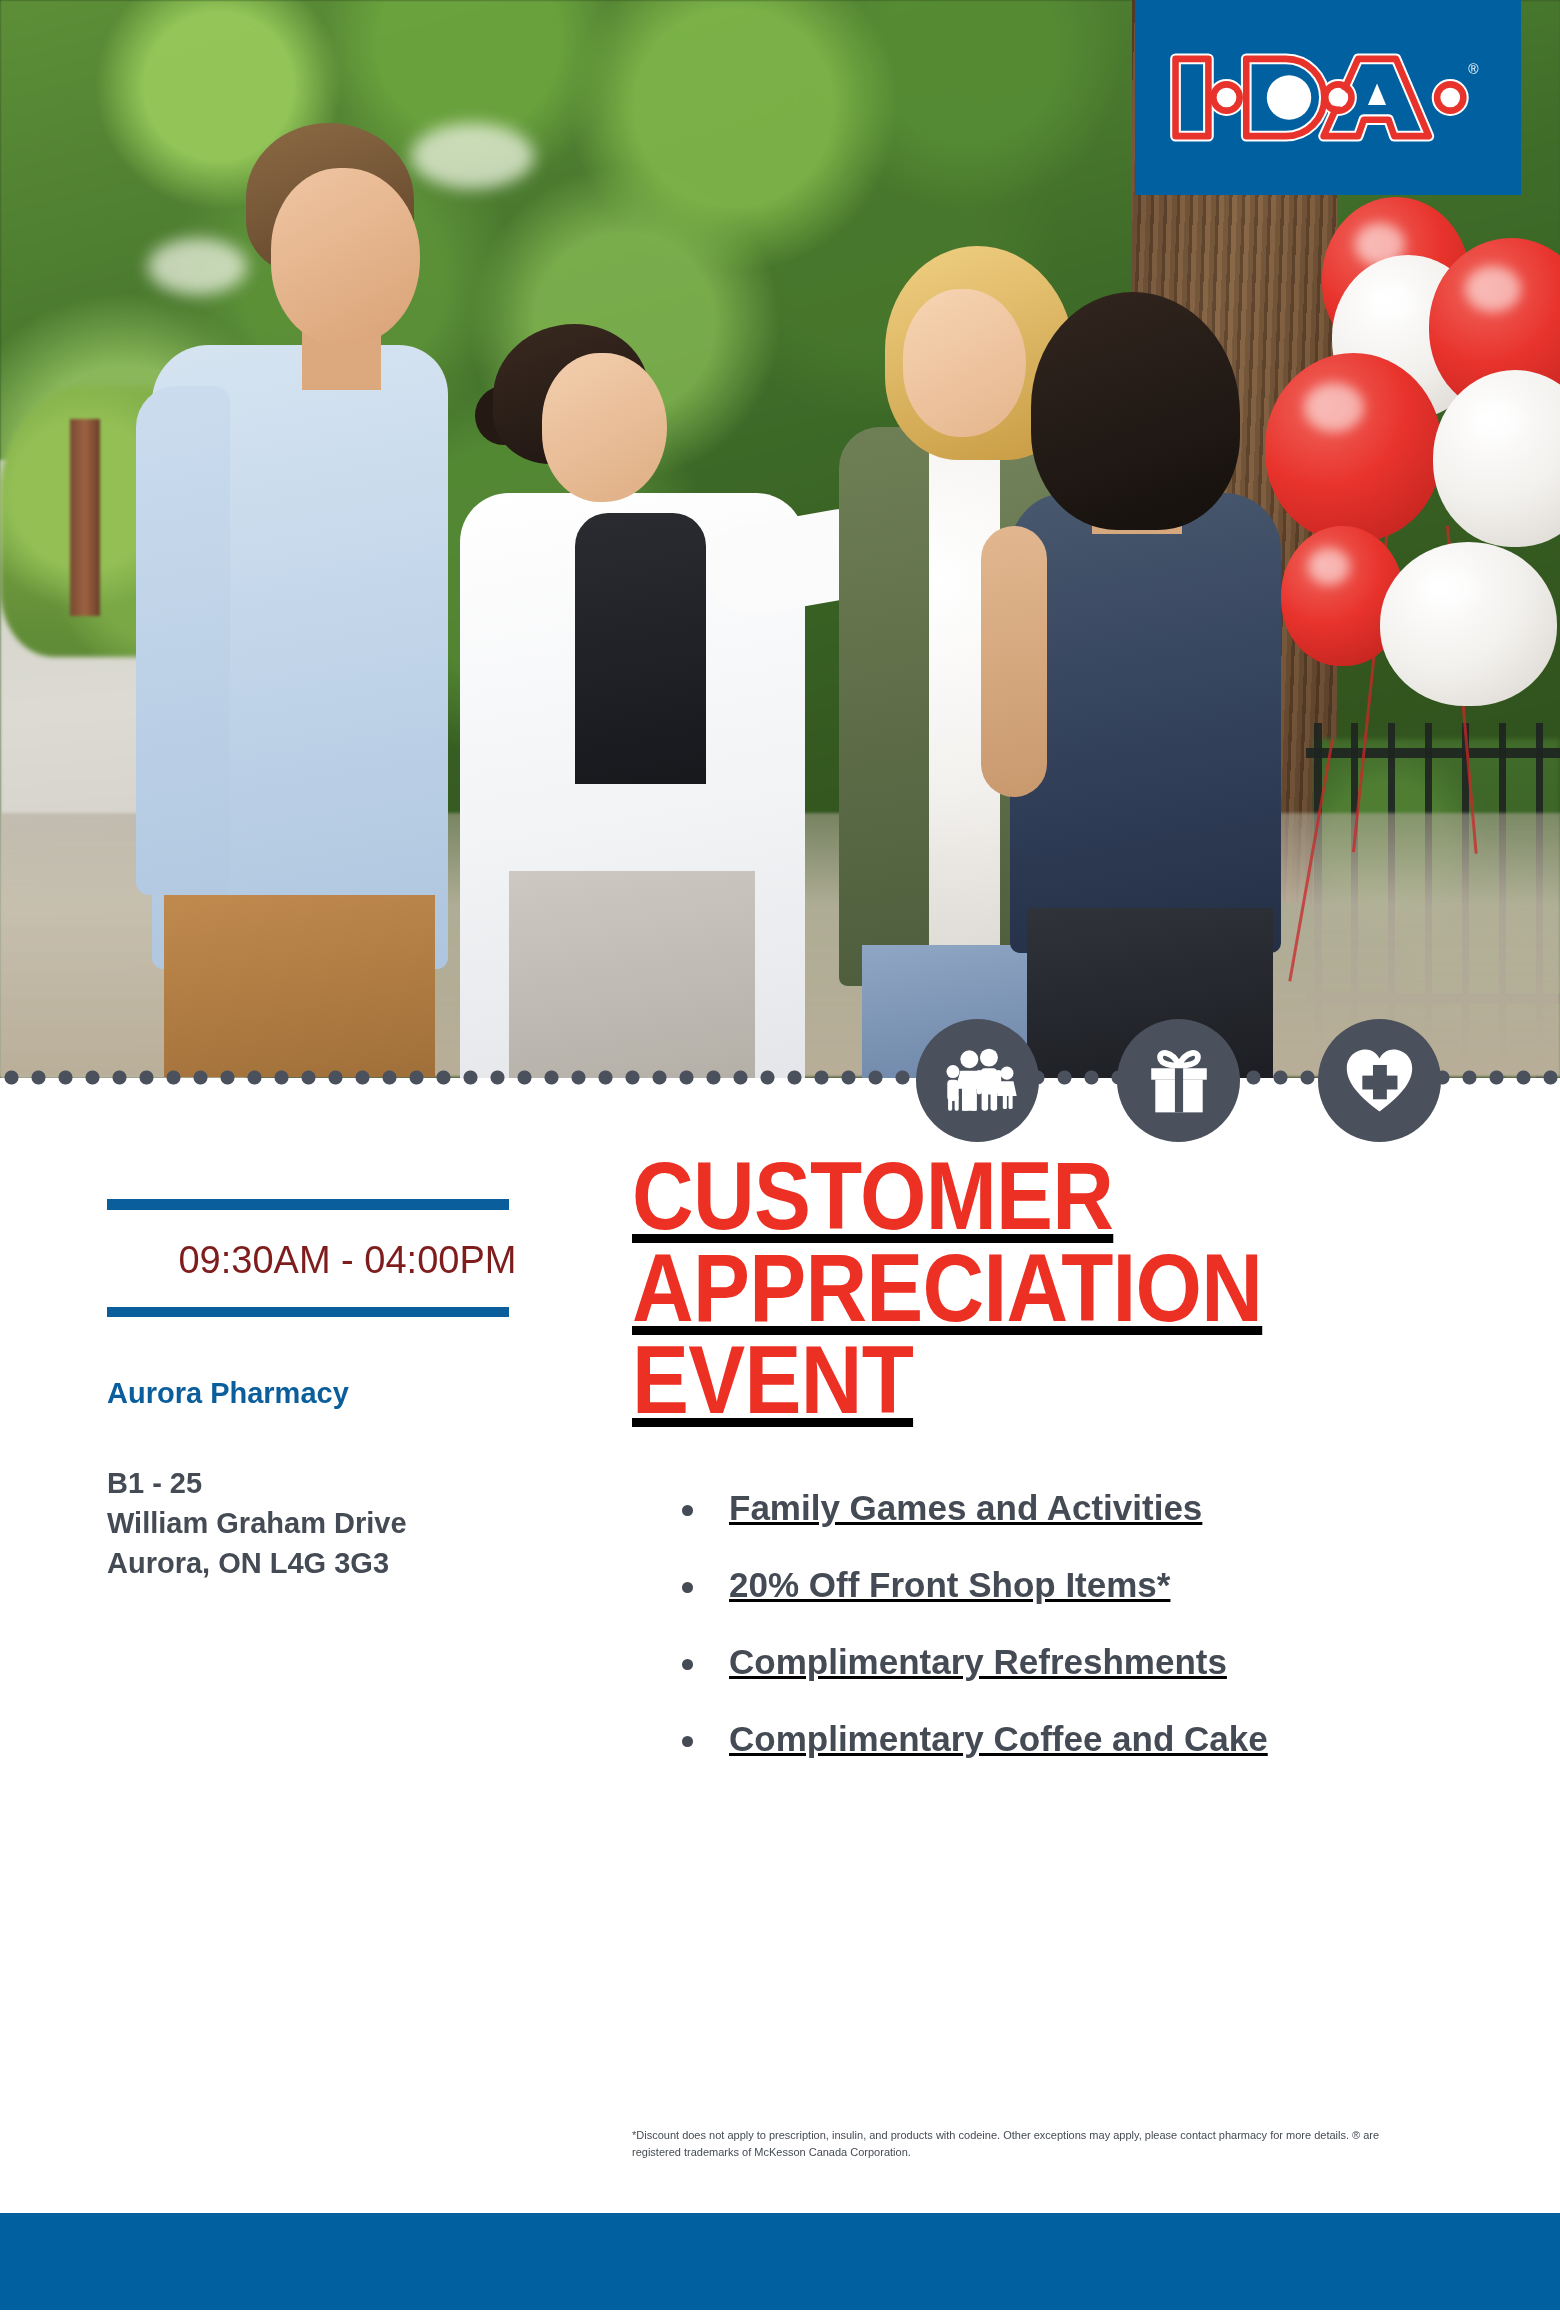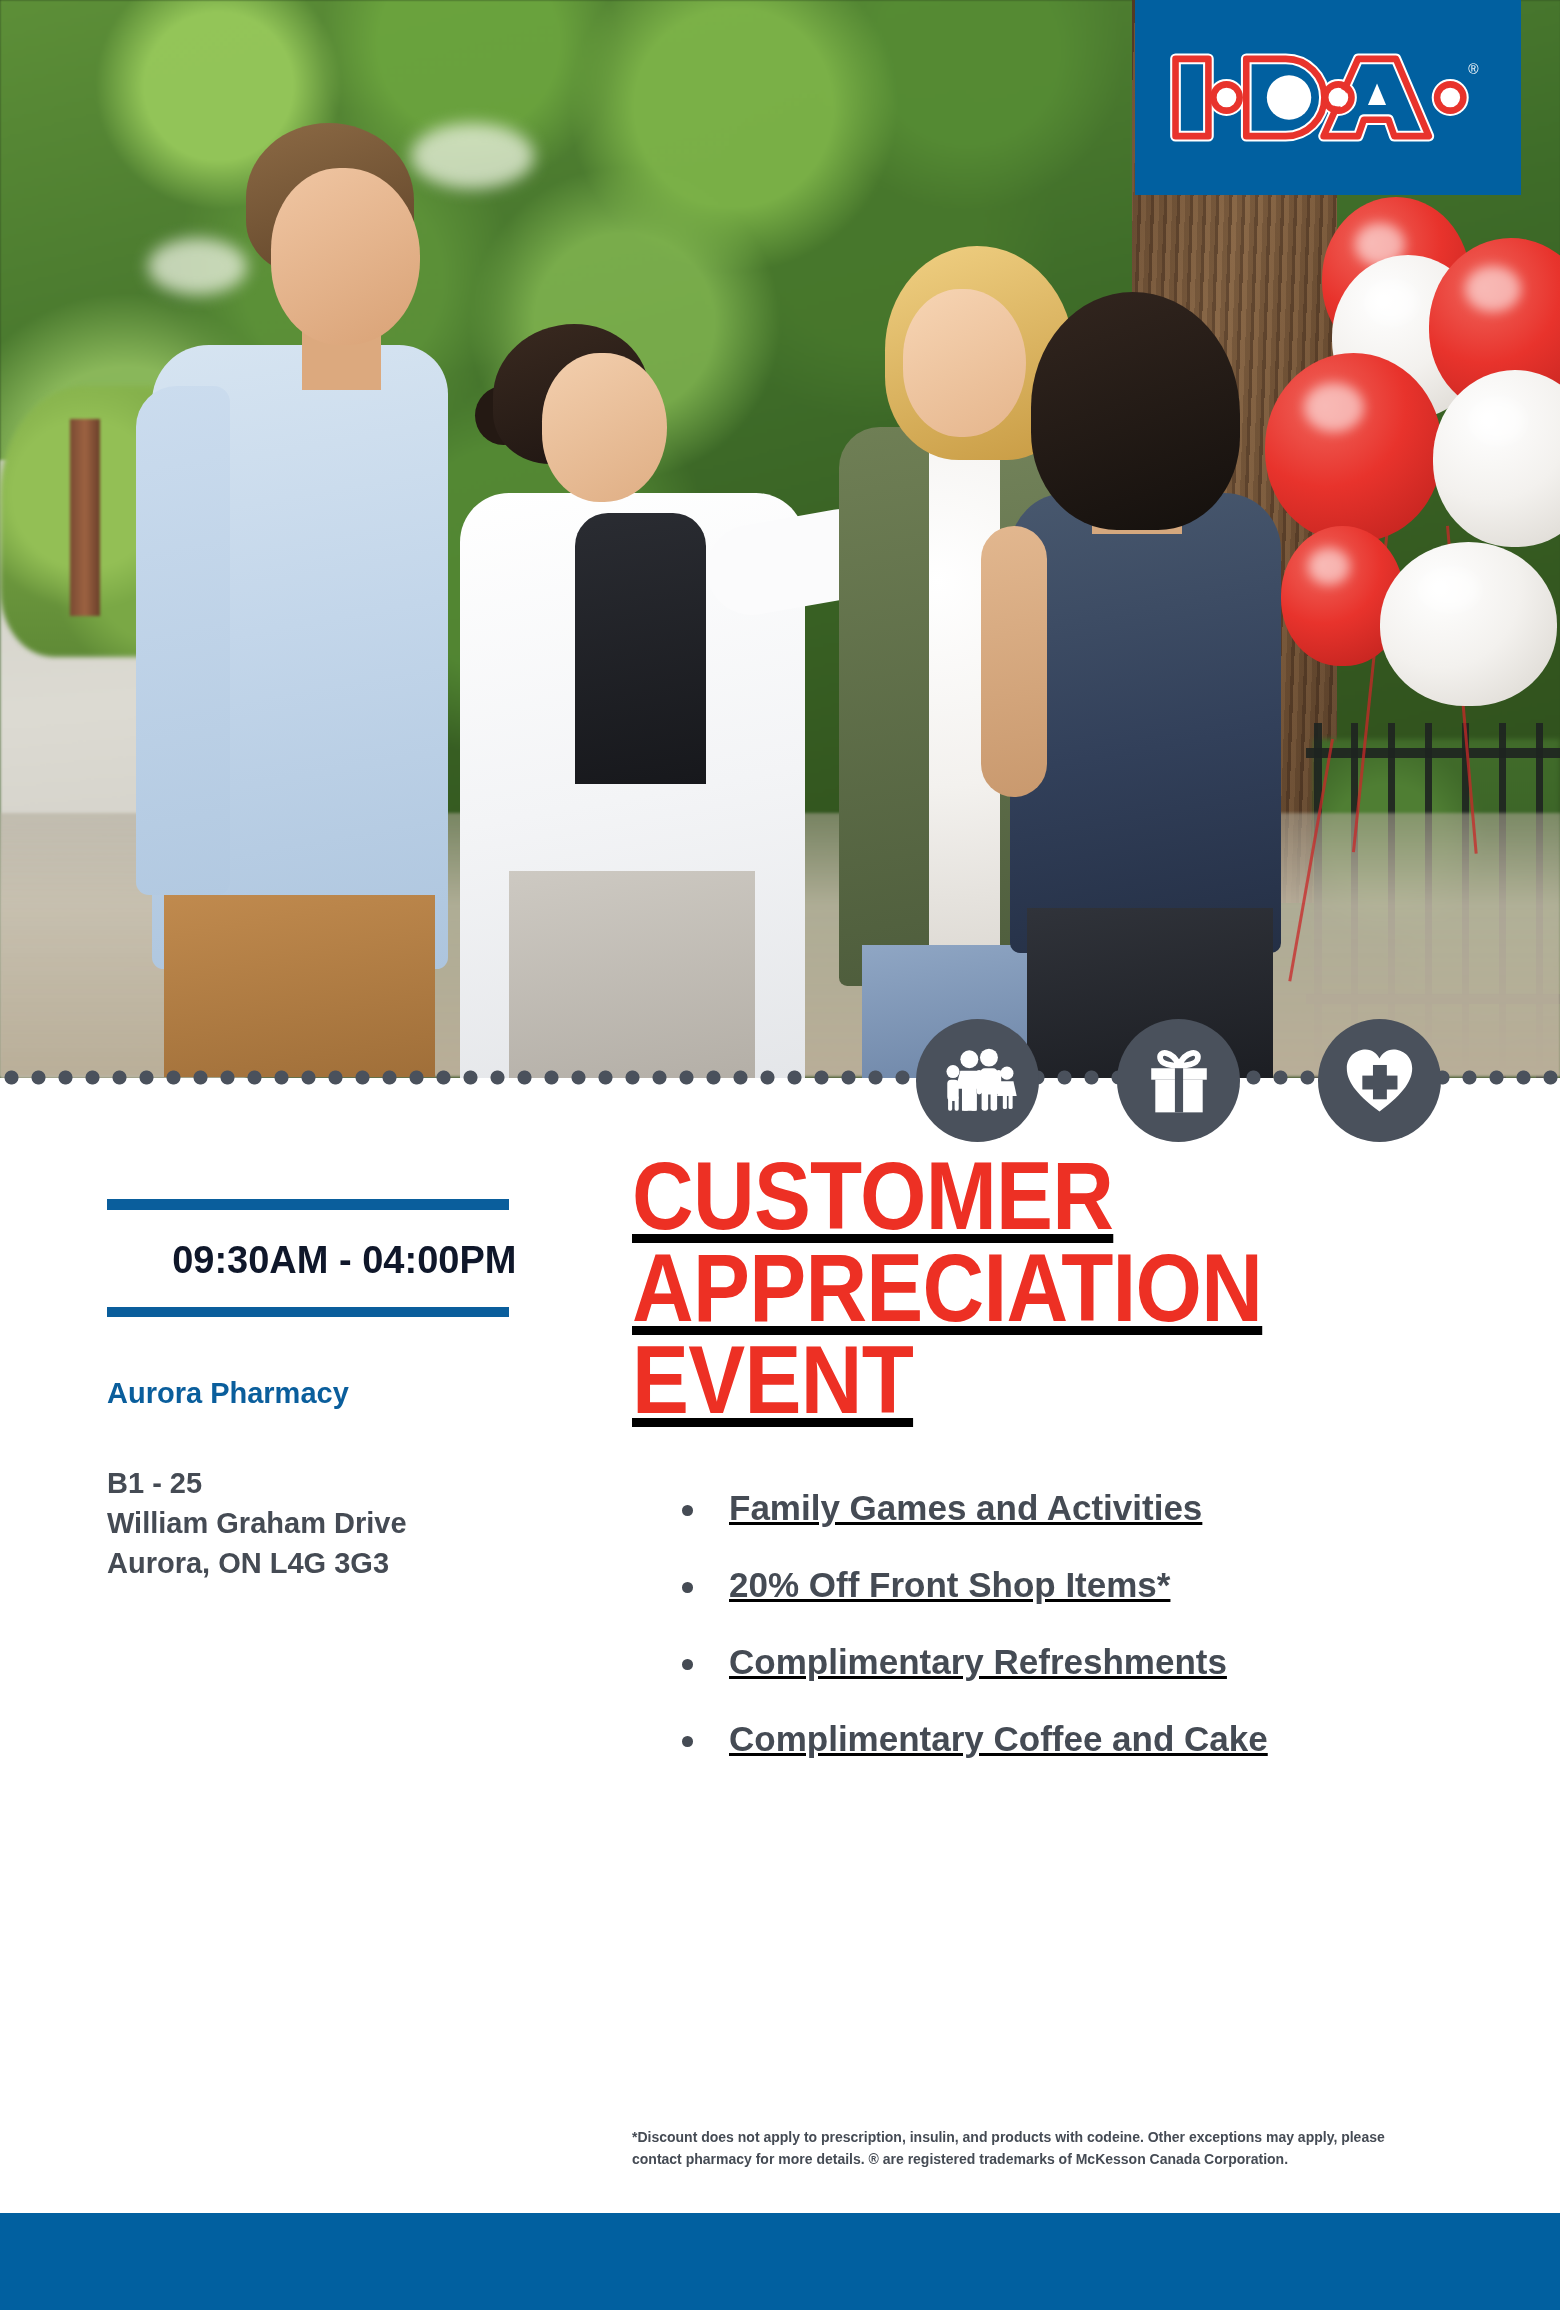--- a/index.html
+++ b/index.html
@@ -293,22 +293,22 @@
     font-weight: bold;
     color: #0a5e9c;
     letter-spacing: 0.4px;
     line-height: 1;
     text-align: right;
     padding-right: 1.6px;
     white-space: nowrap;
   }
   .time-line {
     font-size: 38px;
-    font-weight: bold;
-    color: #0f172a;
+    font-weight: normal;
+    color: #7f1d1d;
     line-height: 1;
     text-align: right;
     padding-right: 1.6px;
     margin-top: 31px;
     white-space: nowrap;
   }
 
   .store-name {
     margin-top: 61px;
     font-size: 29px;
@@ -368,24 +368,23 @@
     height: 10.7px;
     border-radius: 50%;
     background: #454b54;
   }
 
   .disclaimer {
     position: absolute;
     left: 632px;
     top: 977px;
     width: 788px;
-    font-size: 14px;
+    font-size: 11px;
     color: #454b54;
     line-height: 1.55;
-    font-weight: bold;
   }
 
   
   .footer-bar {
     position: absolute;
     left: 0;
     top: 2213px;
     width: 1561px;
     height: 97px;
     background: #0160a0;

